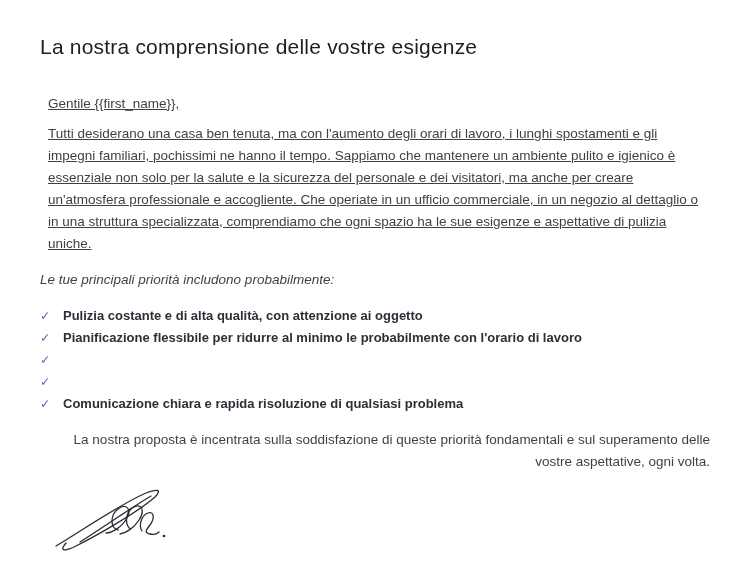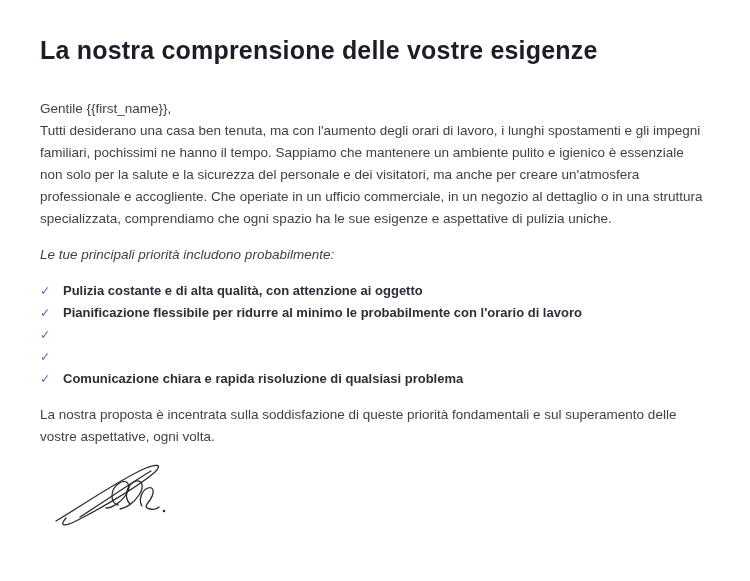--- a/index.html
+++ b/index.html
@@ -14,33 +14,34 @@
   .letter {
     box-sizing: border-box;
     width: 750px;
     height: 581px;
     padding: 34px 40px 0 40px;
     background: #ffffff;
   }
   .page-title {
     margin: 0 0 32px 0;
     max-width: 650px;
-    font-size: 25px;
+    font-size: 21px;
     line-height: 1.28;
-    font-weight: 700;
+    font-weight: 400;
     letter-spacing: 0.2px;
     color: #1d1d27;
   }
   .body-text {
     font-size: 13.5px;
     line-height: 22px;
     color: #3f3f48;
   }
   .greeting, .paragraph {
-    margin: 0;
+    margin: 8px;
+    text-decoration: underline;
   }
   .priorities-intro {
     margin: 14px 0 0 0;
     font-style: italic;
   }
   .priorities-list {
     list-style: none;
     margin: 14px 0 0 0;
     padding: 0;
   }
@@ -54,20 +55,21 @@
   }
   .check-icon {
     flex: 0 0 auto;
     width: 23px;
     color: #4a6fa5;
     font-weight: 700;
     font-size: 12.5px;
   }
   .closing {
     margin: 14px 0 0 0;
+    text-align: right;
   }
   .signature {
     margin: 10px 0 0 10px;
     display: block;
   }
   .signature path {
     fill: none;
     stroke: #2c2c34;
     stroke-width: 1.3;
     stroke-linecap: round;

